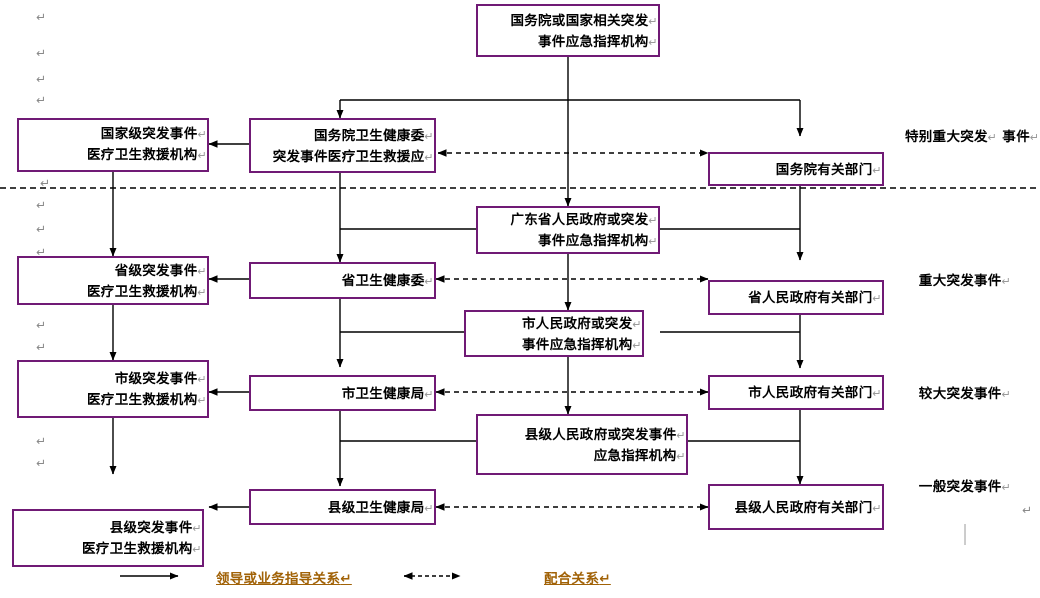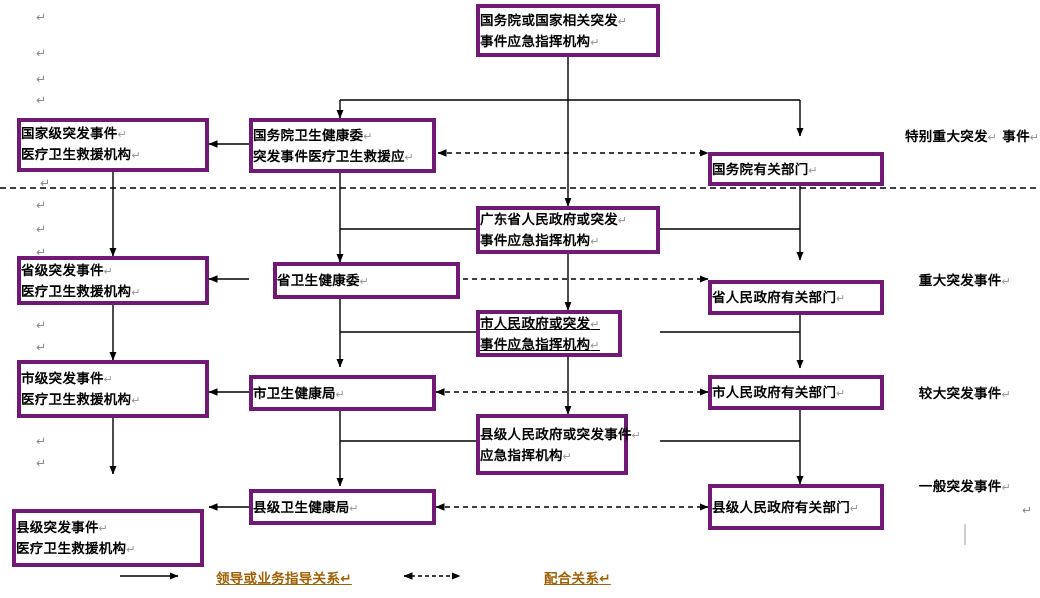--- a/index.html
+++ b/index.html
@@ -9,26 +9,26 @@
     background:#ffffff;
     font-family:"DejaVu Sans","Liberation Sans",sans-serif;
     position:relative;
     overflow:hidden;
   }
   #stage{position:absolute;left:0;top:0;width:1040px;height:598px;}
   svg.layer{position:absolute;left:0;top:0;width:1040px;height:598px;pointer-events:none;}
 
   .node{
     position:absolute;
-    border:4px solid #701a75;
+    border:2px solid #701a75;
     background:#fff;
     box-sizing:border-box;
     display:flex;
     flex-direction:column;
-    align-items:flex-start;
+    align-items:flex-end;
     justify-content:center;
     text-align:center;
     font-weight:bold;
     font-size:13.5px;
     line-height:1.55;
     color:#000;
     letter-spacing:0.3px;
     z-index:3;
   }
   .node .ln{display:block;white-space:nowrap;}
@@ -184,33 +184,33 @@
   <div class="node" style="left:476px;top:206px;width:184px;height:48px;">
     <span class="ln">广东省人民政府或突发<span class="pmark">↵</span></span>
     <span class="ln">事件应急指挥机构<span class="pmark">↵</span></span>
   </div>
 
   <div class="node" style="left:17px;top:256px;width:192px;height:49px;">
     <span class="ln">省级突发事件<span class="pmark">↵</span></span>
     <span class="ln">医疗卫生救援机构<span class="pmark">↵</span></span>
   </div>
 
-  <div class="node" style="left:249px;top:262px;width:187px;height:37px;margin-left:24px;">
+  <div class="node" style="left:249px;top:262px;width:187px;height:37px;">
     <span class="ln">省卫生健康委<span class="pmark">↵</span></span>
   </div>
 
   <div class="node" style="left:708px;top:260px;width:176px;height:35px;margin-top:20px;">
     <span class="ln">省人民政府有关部门<span class="pmark">↵</span></span>
   </div>
 
   <div class="rlabel" style="left:905px;top:270px;width:120px;">
     <span class="ln">重大突发事件<span class="pmark">↵</span></span>
   </div>
 
-  <div class="node" style="left:476px;top:310px;width:146px;height:47px;text-decoration:underline;">
+  <div class="node" style="left:464px;top:310px;width:180px;height:47px;">
     <span class="ln">市人民政府或突发<span class="pmark">↵</span></span>
     <span class="ln">事件应急指挥机构<span class="pmark">↵</span></span>
   </div>
 
   <div class="node" style="left:17px;top:360px;width:192px;height:58px;">
     <span class="ln">市级突发事件<span class="pmark">↵</span></span>
     <span class="ln">医疗卫生救援机构<span class="pmark">↵</span></span>
   </div>
 
   <div class="node" style="left:249px;top:375px;width:187px;height:36px;">
@@ -218,21 +218,21 @@
   </div>
 
   <div class="node" style="left:708px;top:375px;width:176px;height:35px;">
     <span class="ln">市人民政府有关部门<span class="pmark">↵</span></span>
   </div>
 
   <div class="rlabel" style="left:905px;top:383px;width:120px;">
     <span class="ln">较大突发事件<span class="pmark">↵</span></span>
   </div>
 
-  <div class="node" style="left:476px;top:414px;width:152px;height:61px;">
+  <div class="node" style="left:476px;top:414px;width:212px;height:61px;">
     <span class="ln">县级人民政府或突发事件<span class="pmark">↵</span></span>
     <span class="ln">应急指挥机构<span class="pmark">↵</span></span>
   </div>
 
   <div class="node" style="left:12px;top:474px;width:192px;height:58px;margin-top:35px;">
     <span class="ln">县级突发事件<span class="pmark">↵</span></span>
     <span class="ln">医疗卫生救援机构<span class="pmark">↵</span></span>
   </div>
 
   <div class="node" style="left:249px;top:489px;width:187px;height:36px;">

